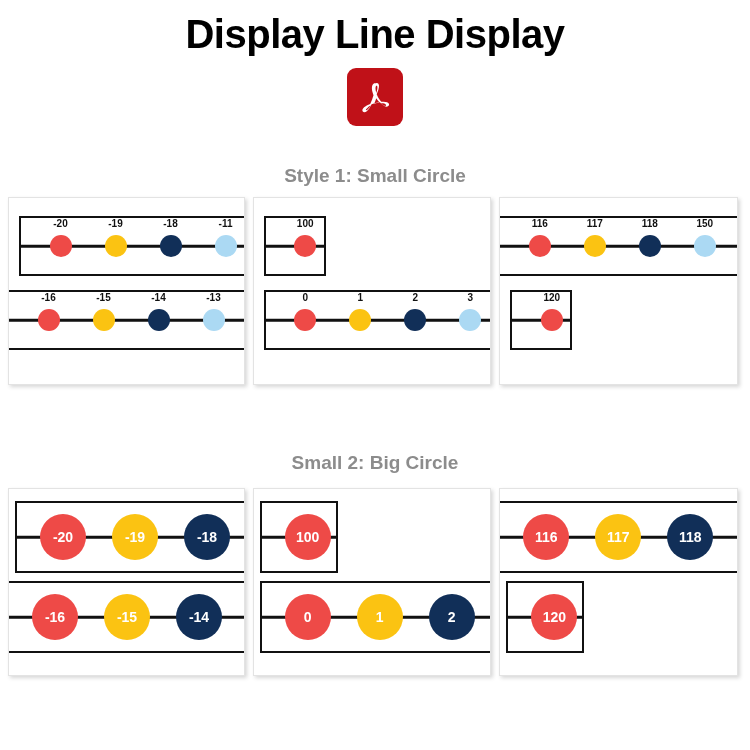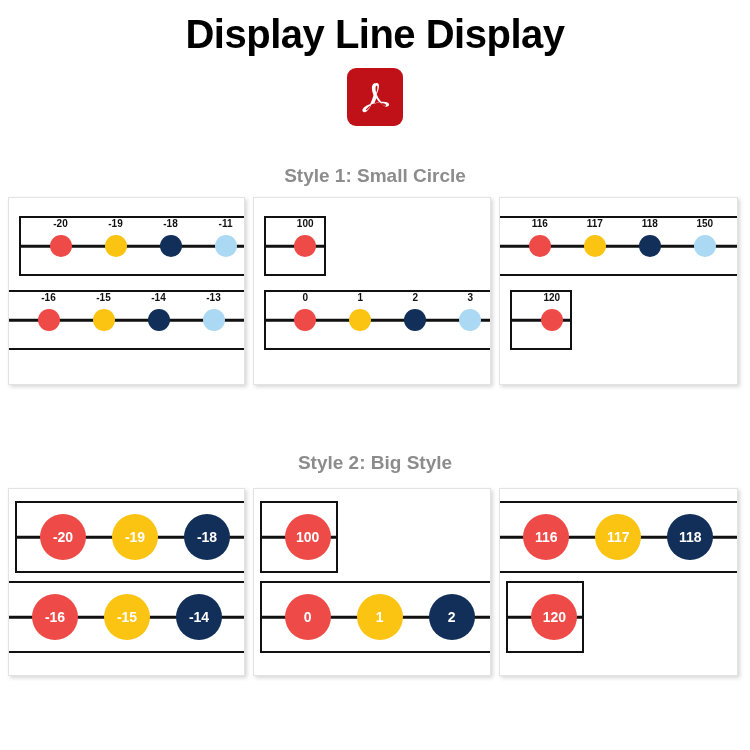--- a/index.html
+++ b/index.html
@@ -119,21 +119,21 @@
 
 <div class="meta-row">
   <div class="pdf-icon">
     <svg width="34" height="36" viewBox="0 0 34 36" aria-hidden="true">
       <path fill="#ffffff" d="M18.1 4.2c1.6-.6 2.9.6 2.9 2.6 0 2.6-1 5.6-2.3 8.5 1.2 3.1 2.9 5.8 4.6 7.5 2.2-.3 4.3-.2 5.8.4 1.9.8 2.4 2.3 1.7 3.4-.8 1.3-2.7 1.3-4.5.4-1.6-.8-3.2-2.2-4.6-3.9-2.7.4-5.6 1.2-8.1 2.2-1.5 3.1-3.2 5.7-4.8 7-1.6 1.3-3.2 1.3-4 .3-.9-1.1-.4-2.8 1.3-4.3 1.4-1.2 3.6-2.4 6.1-3.4 1.3-2.7 2.5-5.8 3.3-8.7-1-2.4-1.6-4.8-1.6-6.9 0-2.5.8-4.5 2.3-5.1zm.3 2.6c-.6.3-.9 1.3-.9 2.7 0 1.3.3 2.8.8 4.4.7-2 1.1-3.9 1.1-5.3 0-1.2-.3-1.9-.7-1.8h-.3zm-.1 12.4c-.6 1.9-1.3 3.8-2.1 5.6 1.7-.6 3.6-1.1 5.4-1.4-1.2-1.3-2.3-2.8-3.3-4.2zM9.4 28.9c-1.2 1-1.6 1.8-1.4 2.1.2.3.9.1 1.8-.7.9-.8 1.9-2.1 2.9-3.8-1.3.7-2.5 1.5-3.3 2.4zm16.9-4.3c-.9-.3-2.1-.4-3.4-.3 1 1 2 1.8 2.9 2.2 1.1.5 2 .5 2.2.1.2-.4-.3-1.4-1.7-2z"></path>
     </svg>
   </div>
 </div>
 
 <div class="section-heading" id="heading-style1">Style 1: Small Circle</div>
-<div class="section-heading" id="heading-style2">Style 2: Big Style</div>
+<div class="section-heading" id="heading-style2">Small 2: Big Circle</div>
 
 <div class="panel-row" id="row-style1">
     <div class="panel p1">
       <div class="strip small boxed-left" style="top: 18px; height: 60px; left: 10px; right: 0px;">
         <div class="axis"></div>
         <div class="nodes" style="padding-left: 12px;">
           <div class="node" style="width: 55px;">
             <span class="node-label">-20</span>
             <div class="dot" style="background: rgb(238, 74, 71);"></div>
           </div>

